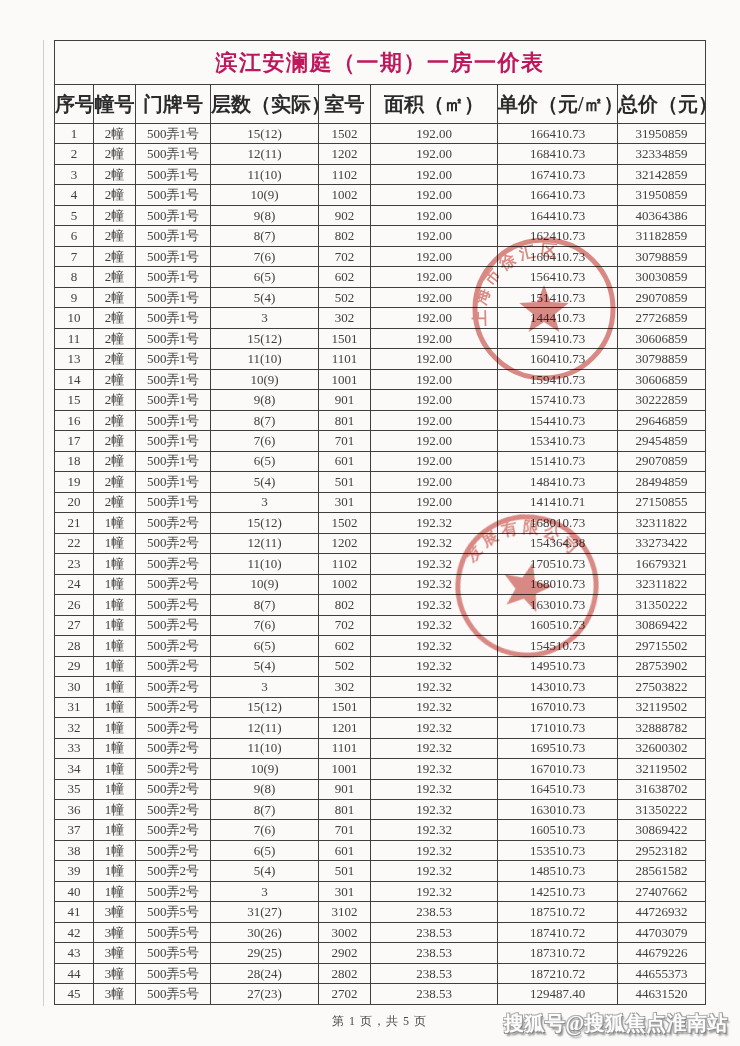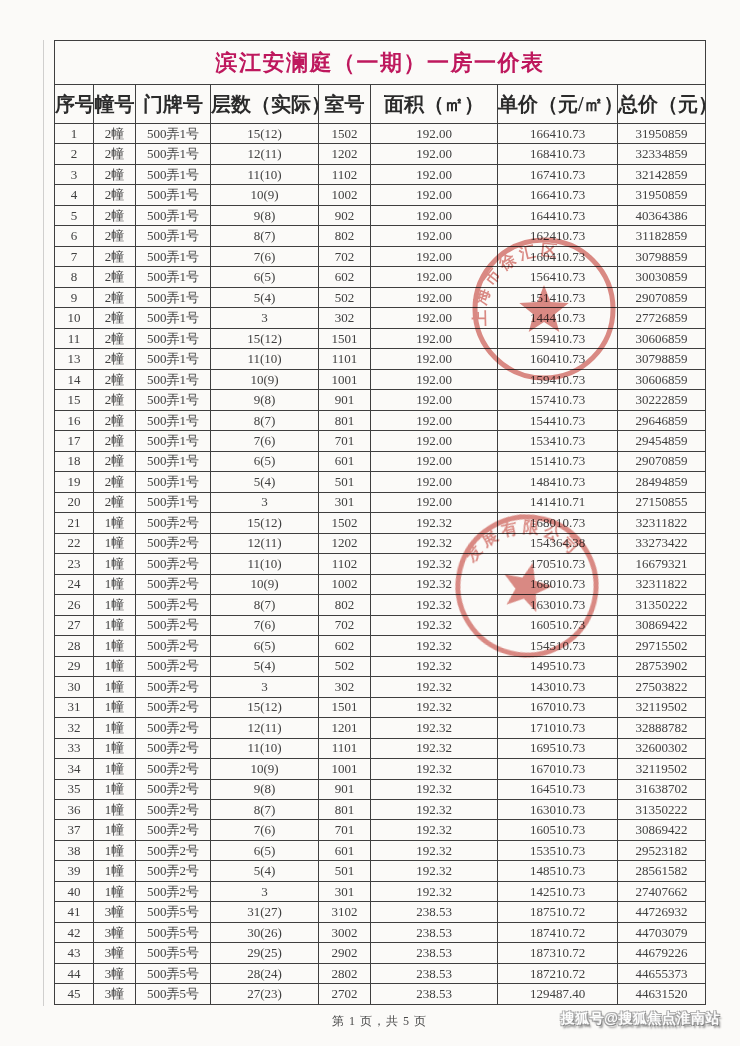--- a/index.html
+++ b/index.html
@@ -35,23 +35,23 @@
     position:absolute;opacity:.62;mix-blend-mode:multiply;
     filter:blur(.35px);pointer-events:none;
   }
   .stamp-1{left:469px;top:234px;}
   .stamp-2{left:452px;top:511px;transform:rotate(14deg);}
   .footer-page{
     position:absolute;left:54px;top:1013px;width:651px;
     text-align:center;font-size:12px;color:#4a4a4a;letter-spacing:1px;
   }
   .watermark{
-    position:absolute;right:20px;top:1010px;
-    font-family:Liberation Sans, sans-serif;
-    font-weight:bold;font-size:14px;letter-spacing:.5px;
+    position:absolute;right:12px;top:1010px;
+    font-family:Liberation Serif, serif;
+    font-weight:bold;font-size:20px;letter-spacing:.5px;
     color:#fdfdfd;
     text-shadow:-1px -1px 0 #b5b5b5,1px -1px 0 #9d9d9d,-1px 1px 0 #9d9d9d,
                 1px 1px 0 #7e7e7e,2px 3px 2px #8f8f8f;
   }
 </style>
 </head>
 <body>
 
 <div class="scan-edge"></div>
 

